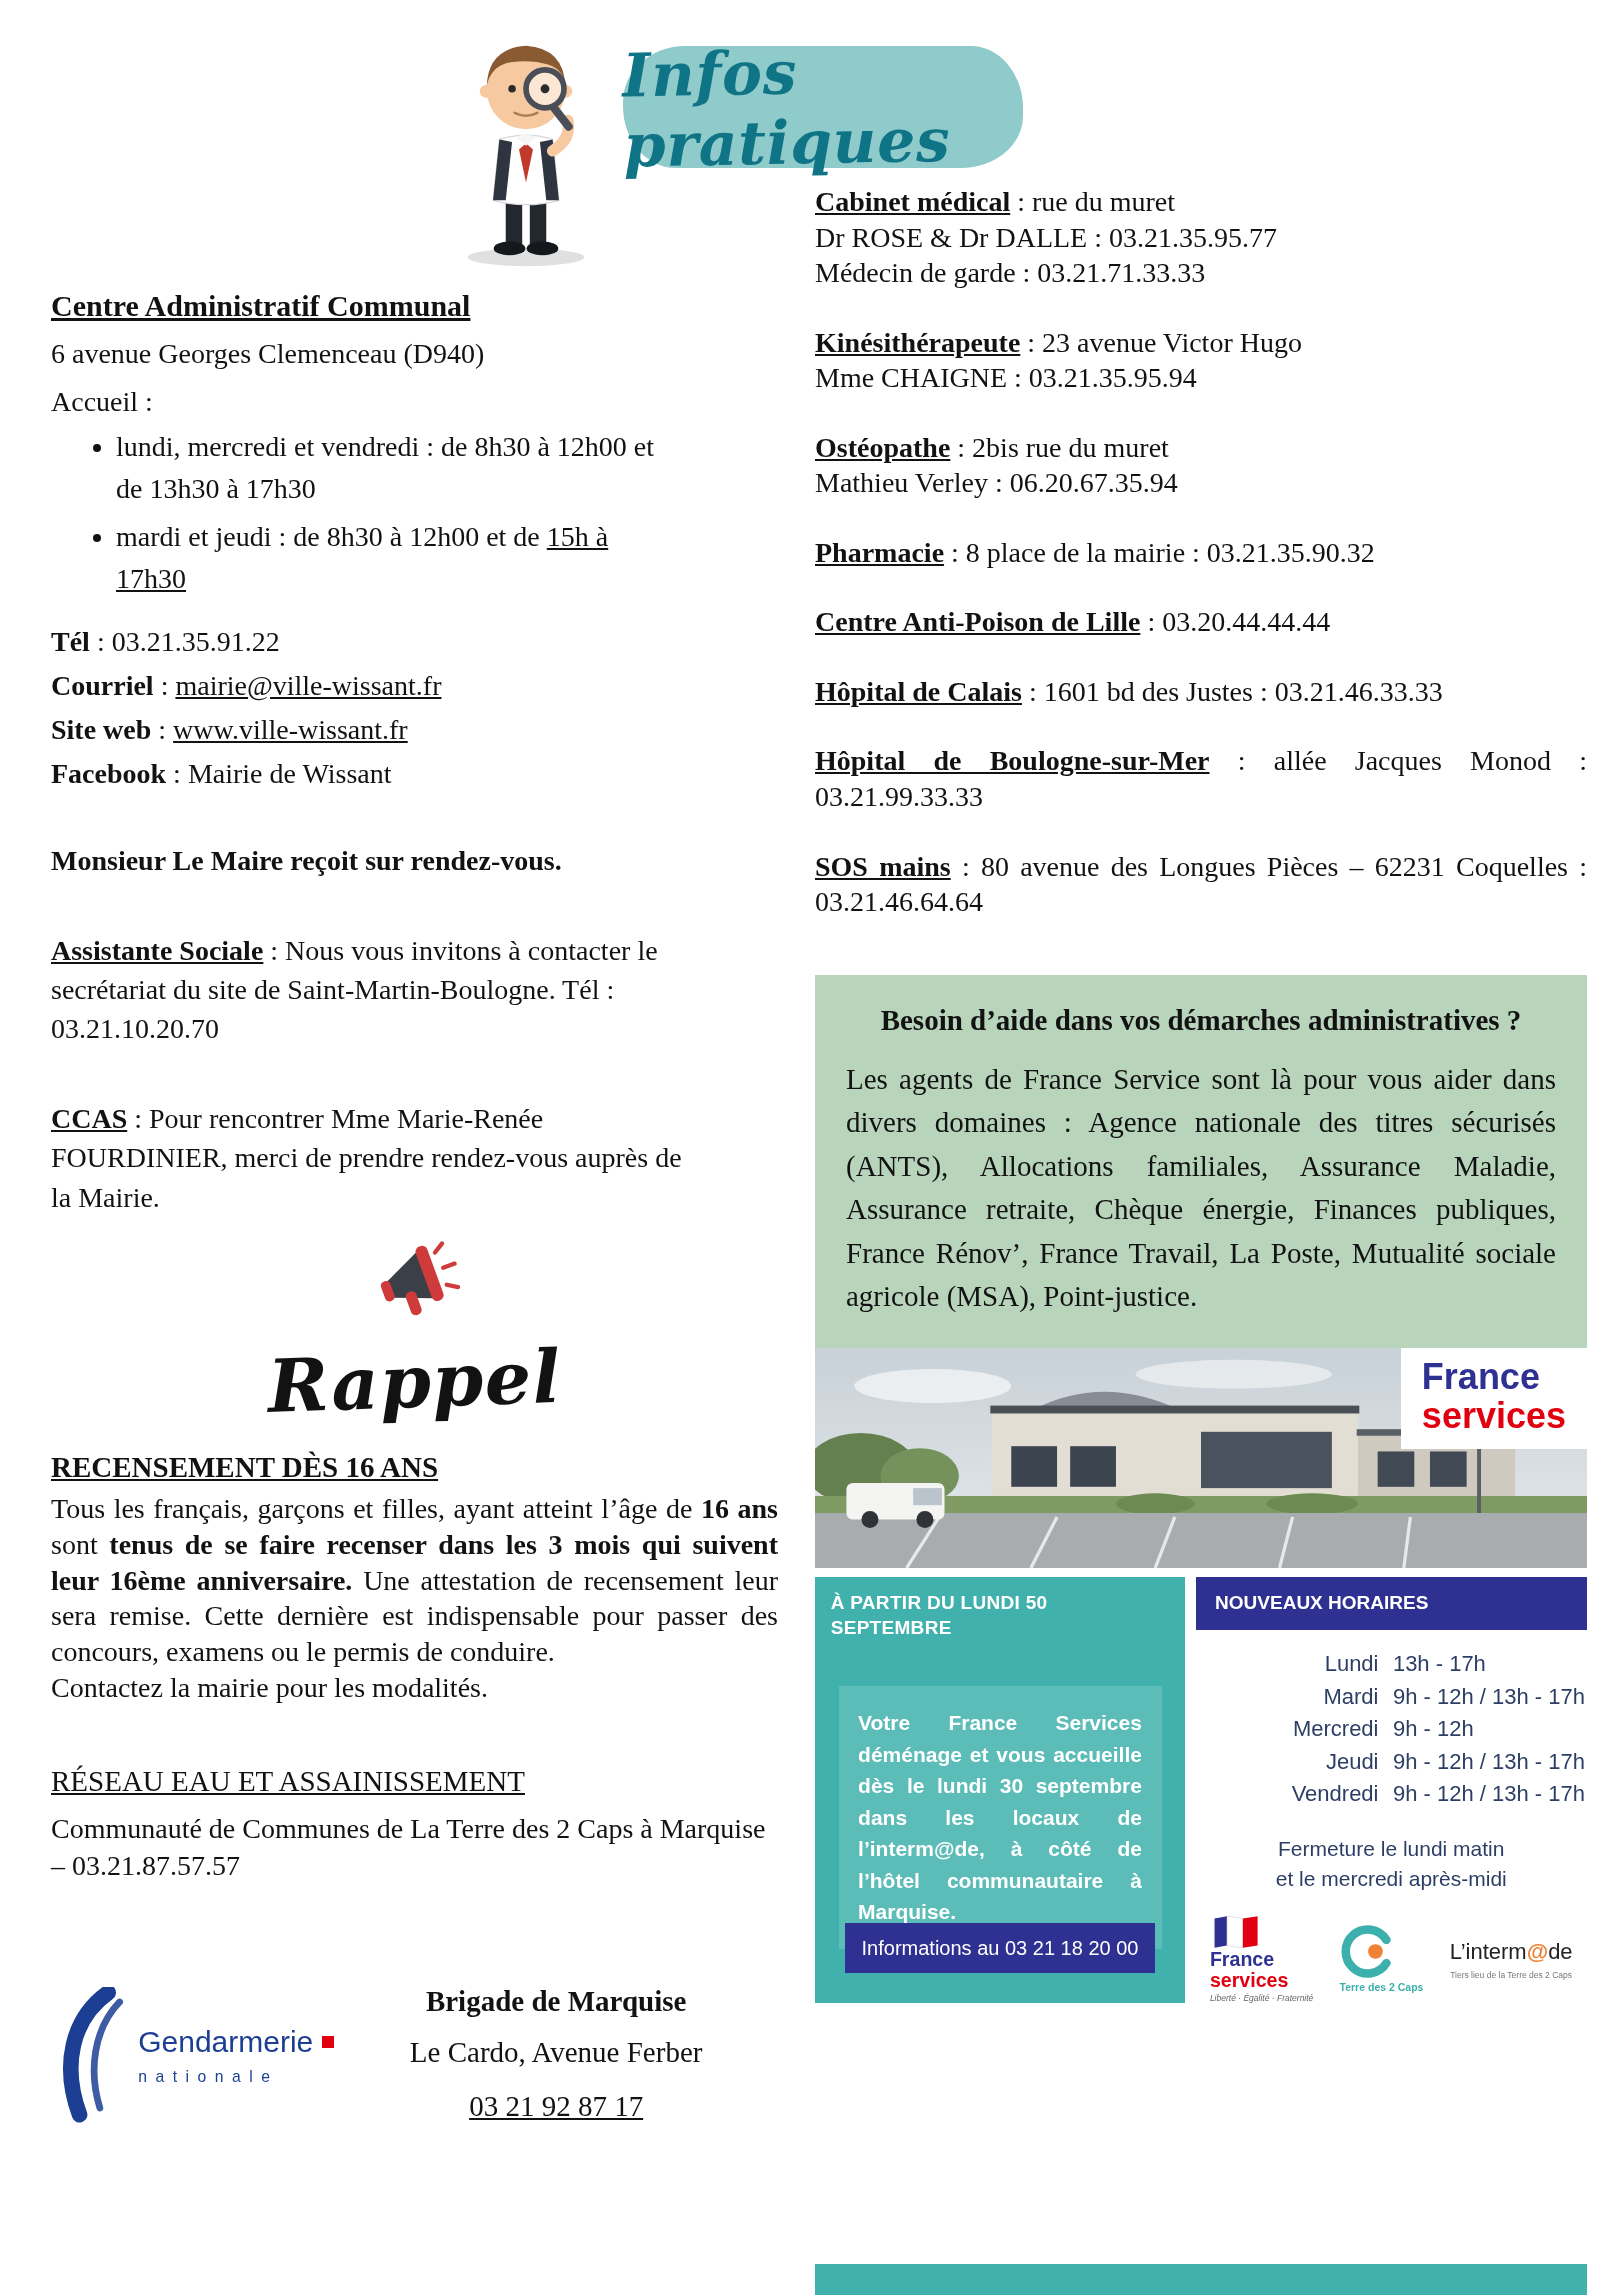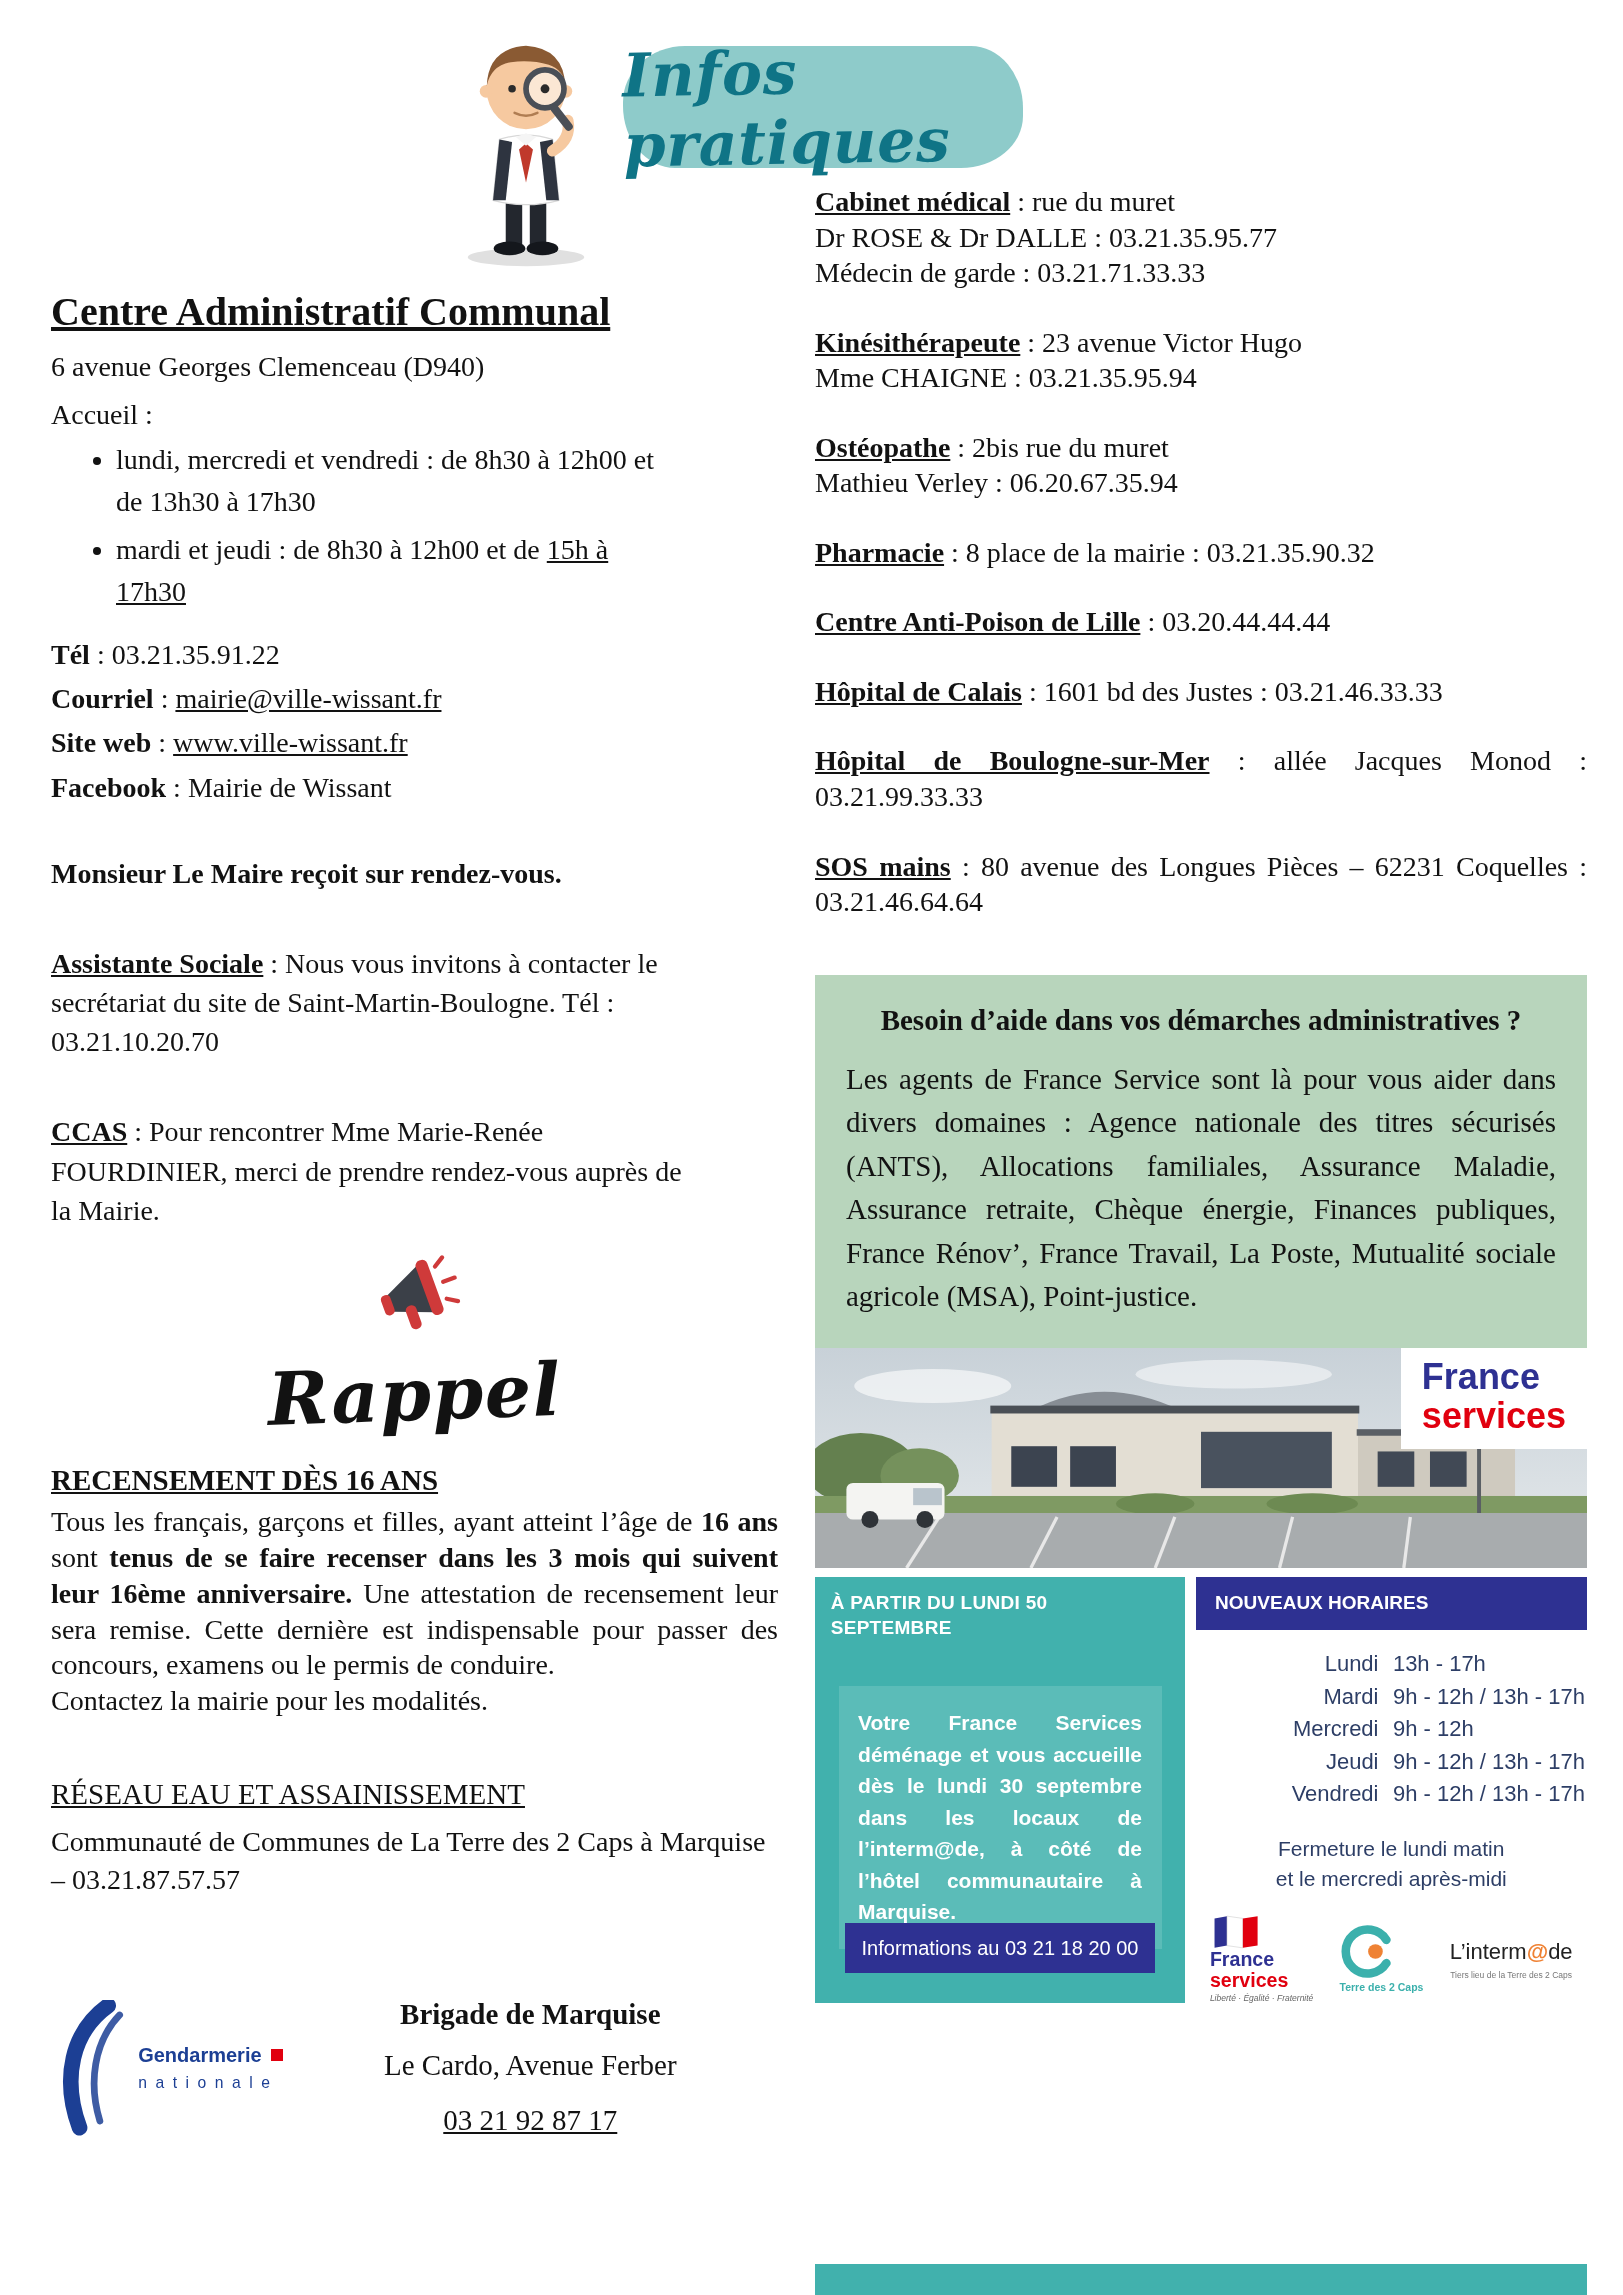--- a/index.html
+++ b/index.html
@@ -16,39 +16,39 @@
               font-size:60px;color:#0f7486;letter-spacing:0.7px;transform:rotate(-1deg);}
 
   
   .col-left{position:absolute;left:51px;top:286px;width:727px;font-size:28px;line-height:1.32;}
   .col-right{position:absolute;left:815px;top:184px;width:772px;font-size:28px;line-height:1.3;}
 
   .u{text-decoration:underline;}
   .b{font-weight:700;}
   .link{text-decoration:underline;color:inherit;cursor:pointer;text-align:center;}
 
-  .heading{font-size:40px;font-weight:700;text-decoration:underline;margin-bottom:10.5px;}
+  .heading{font-size:30px;font-weight:700;text-decoration:underline;margin-bottom:10.5px;}
   .addr{margin-bottom:10.5px;}
   .accueil{margin-bottom:5.2px;}
   ul.hours{list-style:disc;padding-left:65px;width:628px;margin:3.9px 0 19.6px;}
   ul.hours li{line-height:1.5;margin-bottom:6.5px;}
   .cl{line-height:1.58;}
   .maire{margin-top:46px;font-weight:700;}
   .para{width:657px;margin-top:51px;line-height:1.4;}
   .mega-wrap{text-align:center;margin-top:23.5px;}
   .rappel{font-family:"DejaVu Serif",serif;font-style:italic;font-weight:700;font-size:73px;
           text-align:center;transform:rotate(-2deg);margin-top:2.6px;letter-spacing:1.3px;}
   .recense-title{margin-top:18.3px;font-size:29px;font-weight:700;text-decoration:underline;}
   .recense-p{margin-top:5.2px;text-align:justify;line-height:1.28;}
   .reseau-title{margin-top:55px;font-size:29px;text-decoration:underline;}
   .reseau-text{margin-top:9.2px;line-height:1.35;}
 
   .gend-row{margin-top:98px;display:flex;align-items:center;}
   .gend-logo{display:flex;align-items:center;gap:9.2px;}
-  .gend-name{font-family:"Liberation Sans",sans-serif;font-weight:700;font-size:20px;
+  .gend-name{font-family:"Liberation Sans",sans-serif;font-weight:400;font-size:30px;
              color:#1c3f94;display:flex;align-items:center;justify-content:center;}
   .red-sq{display:inline-block;width:11.8px;height:11.8px;background:#e1000f;margin-left:9.2px;}
   .gend-nat{font-family:"Liberation Sans",sans-serif;font-size:15.7px;letter-spacing:8.5px;
             color:#1c3f94;margin-top:5.2px;}
   .brigade{flex:1;text-align:center;font-size:29px;line-height:1.3;}
   .brigade .row2{margin-top:13px;}
   .brigade .row3{margin-top:17px;display:inline-block;}
 
   
   .contact{margin-bottom:34px;text-align:justify;line-height:1.27;}

